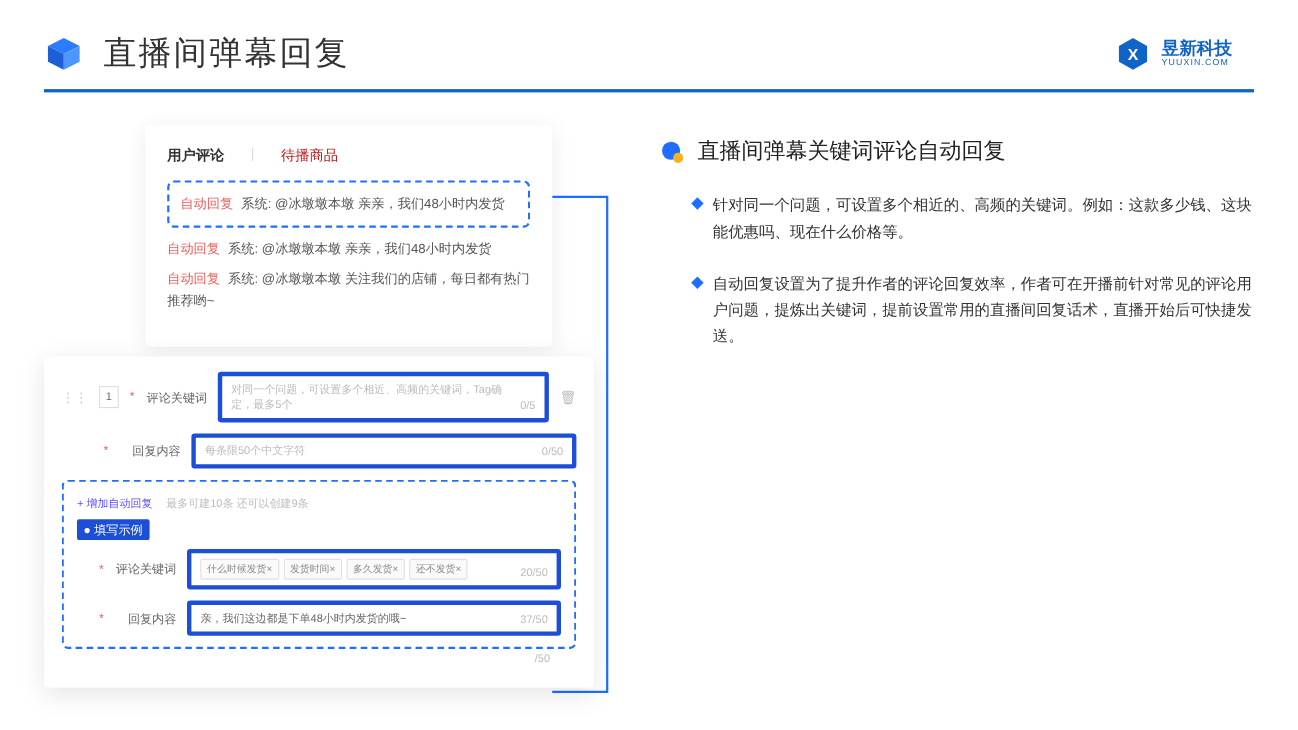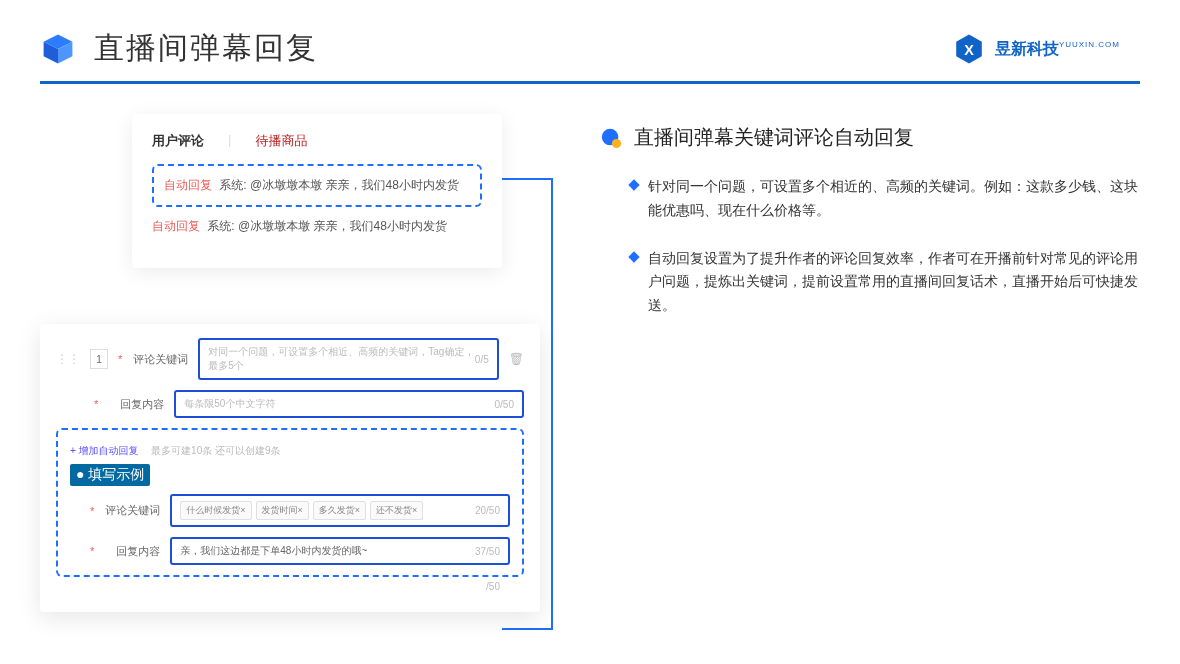--- a/index.html
+++ b/index.html
@@ -3,21 +3,21 @@
 <meta charset="utf-8">
 <style>
 *{margin:0;padding:0;box-sizing:border-box;font-family:"Microsoft YaHei","PingFang SC",sans-serif}
 body{width:1180px;height:664px;background:#fff;position:relative;overflow:hidden}
 .header{display:flex;align-items:center;padding:28px 60px 12px 40px;justify-content:space-between}
 .header-left{display:flex;align-items:center;gap:18px}
 .cube-icon{width:36px;height:36px;position:relative}
 .title{font-size:30px;color:#333;font-weight:500;letter-spacing:2px}
 .logo-right{display:flex;align-items:center;gap:10px}
 .logo-hex{width:32px;height:32px}
-.logo-text{display:flex;flex-direction:row;line-height:1}
+.logo-text{display:flex;flex-direction:column;line-height:1}
 .logo-cn{font-size:16px;font-weight:600;color:#1064c8}
 .logo-en{font-size:8px;color:#1064c8;letter-spacing:1px}
 .divider{height:3px;background:linear-gradient(to right,#1064c8 0,#1064c8 100%);margin:0 40px}
 .content{display:flex;padding:30px 40px 0 40px;gap:60px}
 .left-col{position:relative;width:500px}
 .right-col{flex:1;padding-top:10px}
 .card-top{position:absolute;left:92px;top:0;width:370px;background:#fff;box-shadow:0 4px 20px rgba(0,0,0,.08);border-radius:4px;padding:18px 20px 24px 20px;z-index:2}
 .tabs{display:flex;gap:24px;margin-bottom:14px;font-size:13px}
 .tab-active{color:#333;font-weight:600}
 .tab-inactive{color:#b91c1c}
@@ -26,27 +26,27 @@
 .comment-line{font-size:12px;color:#555;line-height:1.6;margin-bottom:8px}
 .auto-tag{color:#e8605b;margin-right:4px}
 .card-settings{position:absolute;left:0;top:210px;width:500px;background:#fff;box-shadow:0 6px 24px rgba(0,0,0,.1);border-radius:4px;padding:14px 16px 20px 16px;z-index:3}
 .settings-head{display:flex;justify-content:space-between;align-items:center;font-size:13px;color:#333;margin-bottom:12px}
 .close-x{color:#999;font-size:16px;cursor:pointer}
 .field-row{display:flex;align-items:center;gap:10px;margin-bottom:10px;font-size:11px}
 .idx-box{width:18px;height:20px;border:1px solid #ddd;display:flex;align-items:center;justify-content:center;font-size:10px;color:#666}
 .drag-dots{color:#ccc;font-size:12px}
 .req-star{color:#e8605b}
 .field-label{color:#666;font-size:11px;width:56px;text-align:right}
-.field-input{flex:1;border:2px solid #1d4ed8;border-radius:3px;padding:5px 8px;font-size:10px;color:#bbb;display:flex;justify-content:space-between;align-items:center;background:#fff}
+.field-input{flex:1;border:4px solid #1d4ed8;border-radius:3px;padding:5px 8px;font-size:10px;color:#bbb;display:flex;justify-content:space-between;align-items:flex-end;background:#fff}
 .counter{color:#bbb;font-size:10px}
 .trash{color:#bbb;font-size:12px}
 .example-box{border:2px dashed #1e6fff;border-radius:6px;padding:10px 12px;margin-top:8px}
 .add-link{color:#5a4cff;font-size:10px;margin-right:8px}
 .add-note{color:#bbb;font-size:10px}
-.badge{display:inline-block;background:#0369a1;color:#fff;font-size:14px;padding:2px 6px;border-radius:2px;margin-bottom:8px}
+.badge{display:inline-block;background:#1d4ed8;color:#fff;font-size:11px;padding:2px 6px;border-radius:2px;margin-bottom:8px}
 .tag-grp{display:flex;gap:4px;flex-wrap:wrap}
 .tag{border:1px solid #e0e0e0;border-radius:2px;padding:2px 5px;font-size:9px;color:#888;background:#fafafa}
 .connector{position:absolute;top:55px;left:452px;width:70px;height:470px;z-index:1;pointer-events:none}
 .sec-head{display:flex;align-items:center;gap:12px;margin-bottom:24px}
 .dot-icon{width:22px;height:22px;position:relative}
 .sec-title{font-size:20px;color:#222;font-weight:400}
 .bullet-item{display:flex;gap:10px;margin-bottom:24px;padding-left:30px}
 .diamond{width:8px;height:8px;background:#1e6fff;transform:rotate(45deg);margin-top:6px;flex-shrink:0}
 .bullet-text{font-size:14px;color:#333;line-height:1.7}
 </style>
@@ -94,20 +94,24 @@
       </div>
       <div class="highlight-box">
         <div class="comment-line" style="margin-bottom:0">
           <span class="auto-tag">自动回复</span>
           <span>系统: @冰墩墩本墩 亲亲，我们48小时内发货</span>
         </div>
       </div>
       <div class="comment-line">
         <span class="auto-tag">自动回复</span>
         <span>系统: @冰墩墩本墩 亲亲，我们48小时内发货</span>
+      </div>
+      <div class="comment-line">
+        <span class="auto-tag">自动回复</span>
+        <span>系统: @冰墩墩本墩 关注我们的店铺，每日都有热门推荐哟~</span>
       </div>
     </div>
 
     <div class="card-settings">
 
       <div class="field-row">
         <span class="drag-dots">⋮⋮</span>
         <span class="idx-box">1</span>
         <span class="req-star">*</span>
         <span class="field-label">评论关键词</span>

